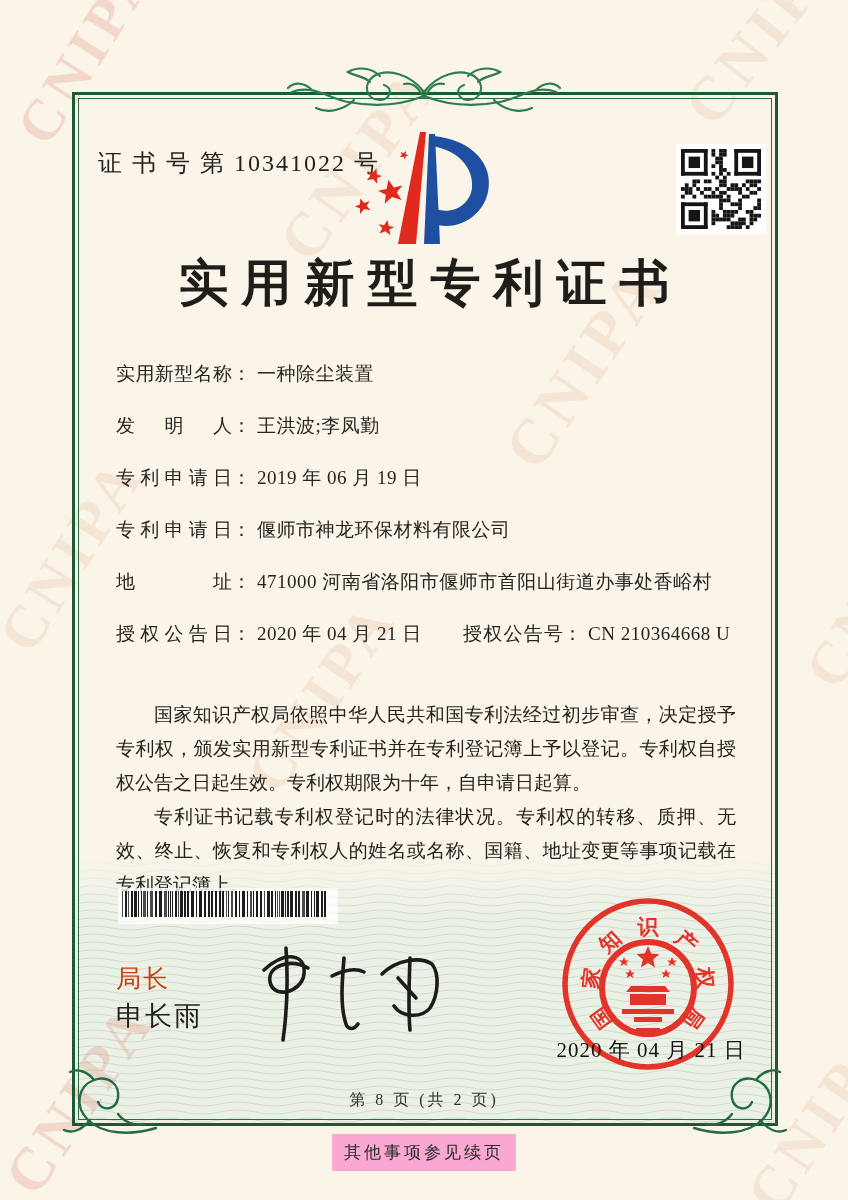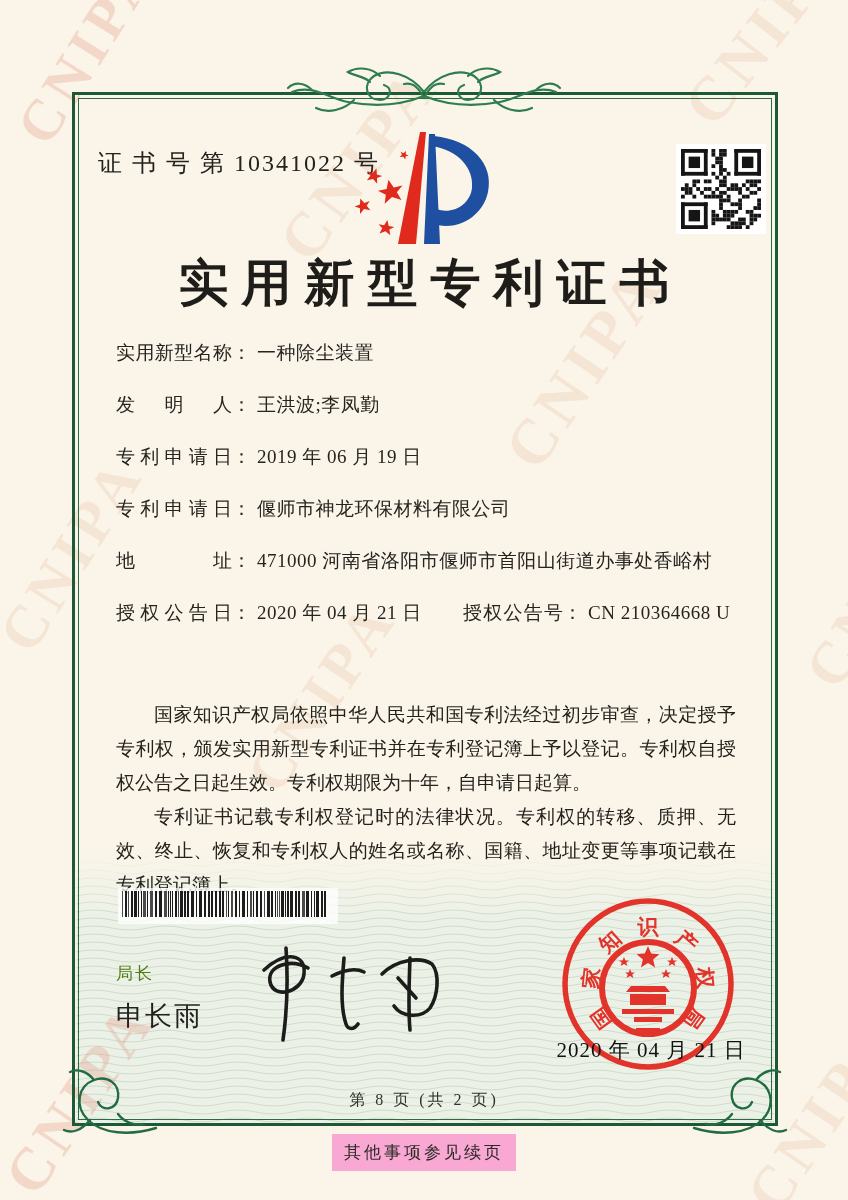--- a/index.html
+++ b/index.html
@@ -54,21 +54,21 @@
     width:90px; height:90px; background:#ffffff; padding:5px;
   }
 
   .title {
     position:absolute; left:0; top:250px; width:100%; z-index:5;
     text-align:center; font-size:50px; font-weight:700;
     letter-spacing:13px; color:#1e1d1a; text-indent:13px;
   }
 
   
-  .fields { position:absolute; left:116px; top:339px; width:650px; z-index:5; }
+  .fields { position:absolute; left:116px; top:360px; width:650px; z-index:5; }
   .field-row { position:relative; height:52px; font-size:19px; line-height:28px; }
   .f-label {
     display:inline-block; width:116px; vertical-align:top;
     text-align:justify; text-align-last:justify; color:#25241f;
   }
   .f-colon { display:inline-block; margin-right:6px; }
   .f-value { color:#25241f; letter-spacing:0.5px; }
   .grant-extra { position:absolute; left:338px; top:0;margin-left:9px; }
   .grant-extra .f-label { width:100px; }
 
@@ -82,21 +82,21 @@
   
   .barcode {
     position:absolute; left:118px; top:888px; z-index:5;
     background:rgba(255,255,255,0.75); padding:3px 4px;
   }
 
   
   .director-title {
     position:absolute; left:116px; top:962px; z-index:5;
     font-family:"Liberation Sans","DejaVu Sans",sans-serif;
-    font-size:17px; color:#4d7c0f; letter-spacing:2px;
+    font-size:25px; color:#c2410c; letter-spacing:2px;
   }
   .director-name {
     position:absolute; left:116px; top:998px; z-index:5;
     font-family:"Liberation Sans","DejaVu Sans",sans-serif;
     font-size:27px; color:#22211e; letter-spacing:2px;
   }
   .signature { position:absolute; left:232px; top:930px; z-index:5; }
 
   
   .seal { position:absolute; left:560px; top:896px; z-index:6; }

